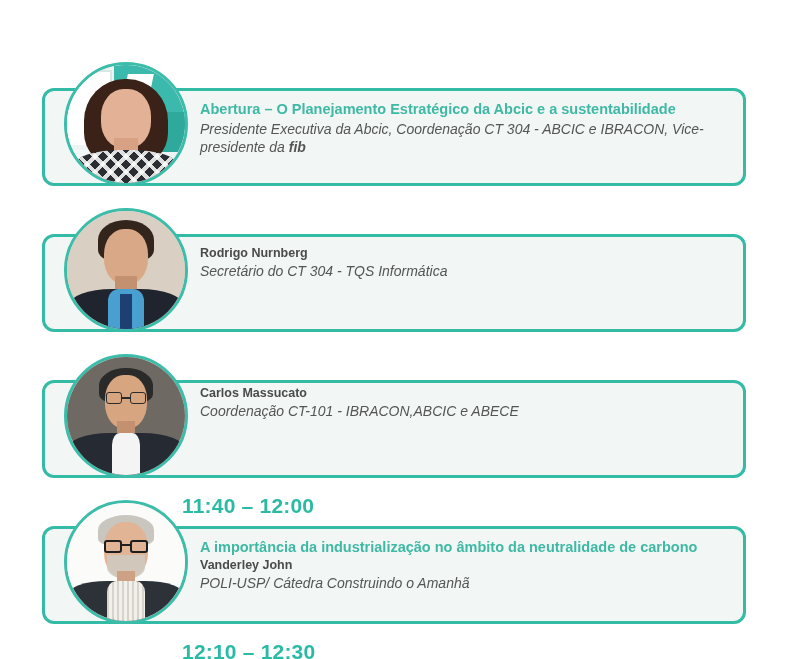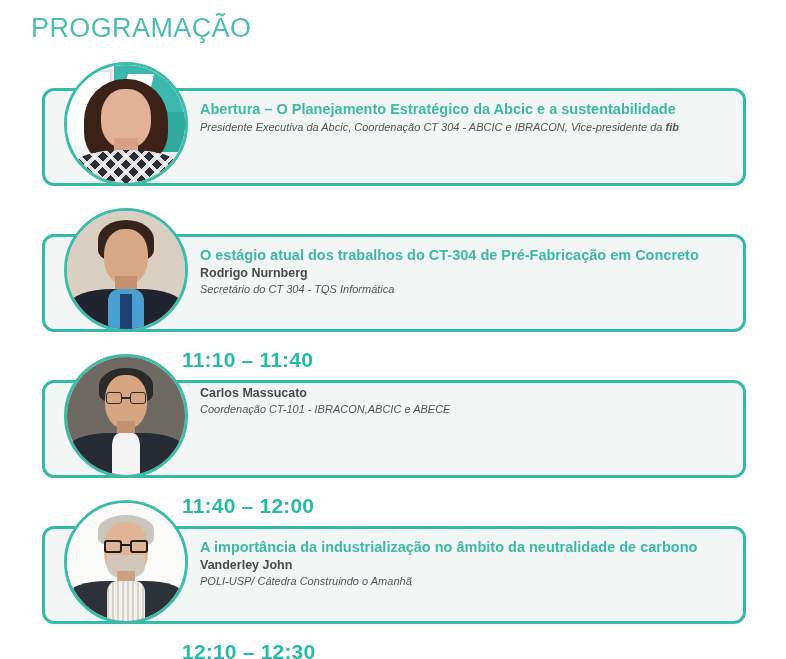--- a/index.html
+++ b/index.html
@@ -72,21 +72,21 @@
     margin: 0 0 1px 0;
   }
   .slot-speaker {
     font-size: 12.5px;
     font-weight: bold;
     color: #4a4a4a;
     line-height: 1.25;
     margin: 0;
   }
   .slot-role {
-    font-size: 11px;
+    font-size: 14px;
     font-style: italic;
     color: #555555;
     line-height: 1.3;
     margin: 0;
   }
   .slot-role b { font-weight: bold; font-style: italic; }
 
   
   .avatar {
     position: absolute;
@@ -154,21 +154,20 @@
      border-radius:26% 26% 0 0; }
 
   
   .slot-partial .slot-time { top: 0; }
 </style>
 </head>
 <body>
 
 <div class="page">
 
-  <div class="page-title">PROGRAMAÇÃO</div>
 
   <div class="schedule">
 
     <div class="slot">
       <div class="slot-card"></div>
       <div class="avatar">
         <div class="avatar-art">
           <div class="a1-bg"></div>
             <div class="a1-panelA"></div>
             <div class="a1-panelB"></div>
@@ -196,28 +195,26 @@
           <div class="a2-bg"></div>
             <div class="a2-hair"></div>
             <div class="a2-face"></div>
           <div class="a2-neck"></div>
             <div class="a2-suit"></div>
             <div class="a2-shirt"></div>
           <div class="a2-tie"></div>
         </div>
       </div>
       <div class="slot-body">
-        <p class="slot-title">O estágio atual dos trabalhos do CT-304 de Pré-Fabricação em Concreto</p>
         <p class="slot-speaker">Rodrigo Nurnberg</p>
         <p class="slot-role">Secretário do CT 304 - TQS Informática</p>
       </div>
     </div>
 
     <div class="slot">
-      <div class="slot-time">11:10 – 11:40</div>
       <div class="slot-card"></div>
       <div class="avatar">
         <div class="avatar-art">
           <div class="a3-bg"></div>
             <div class="a3-hair"></div>
             <div class="a3-face"></div>
           <div class="a3-gl1"></div>
             <div class="a3-gl2"></div>
             <div class="a3-glb"></div>
           <div class="a3-neck"></div>

